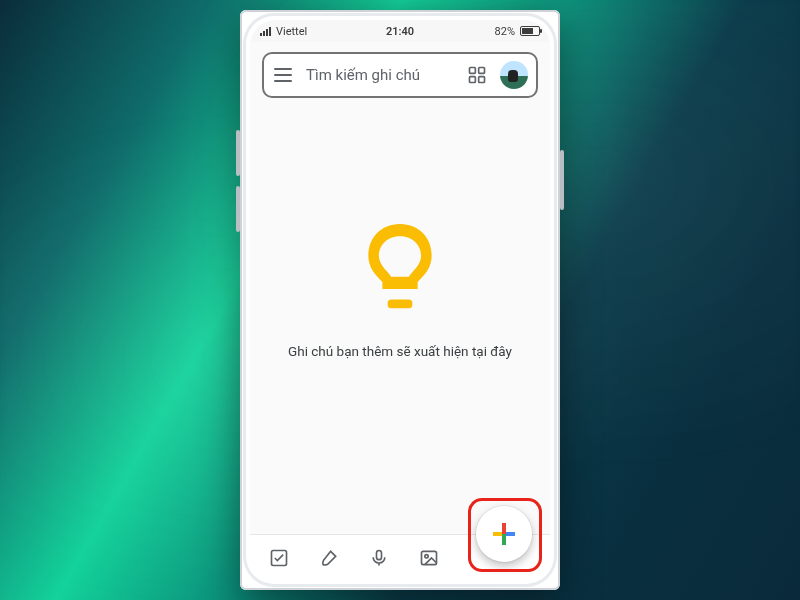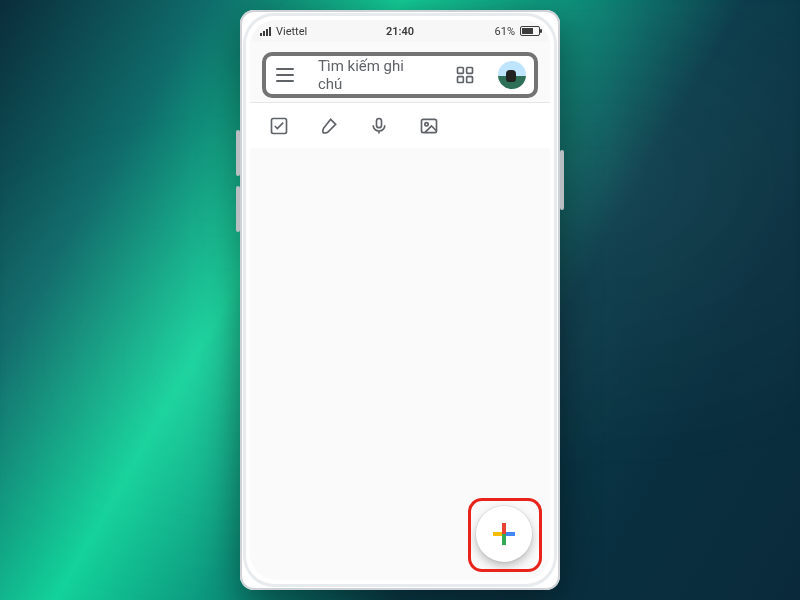--- a/index.html
+++ b/index.html
@@ -19,21 +19,21 @@
     background: radial-gradient(ellipse at 30% 60%, rgba(255,255,255,0.06), transparent 50%),
                 radial-gradient(ellipse at 75% 30%, rgba(255,255,255,0.05), transparent 50%);
     filter: blur(4px);
   }
 
   .phone {
     position: relative;
     width: 320px;
     height: 580px;
     background: #fff;
-    border-radius: 14px;
+    border-radius: 6px;
     box-shadow: 0 10px 40px rgba(0,0,0,0.45), inset 0 0 0 2px #cfd3d7;
     padding: 8px;
     z-index: 1;
   }
   .phone::after{ 
     content:"";
     position:absolute; inset:3px;
     border-radius:31px;
     box-shadow: inset 0 0 0 3px #e8ebee;
     pointer-events:none;
@@ -77,27 +77,27 @@
   .battery {
     width:20px; height:10px; border:1px solid #3c3c3c; border-radius:2px; position:relative;
   }
   .battery::after{ content:""; position:absolute; right:-3px; top:2px; width:2px; height:4px; background:#3c3c3c; border-radius:1px;}
   .battery .fill{ position:absolute; left:1px; top:1px; bottom:1px; width:60%; background:#3c3c3c; }
 
   
   .header-card {
     margin:10px 12px 4px;
     background:#fff;
-    border:4px solid #737373;
+    border:2px solid #737373;
     border-radius:10px;
     height:46px;
     display:flex;
     align-items:center;
     padding:0 8px;
-    gap:22px;
+    gap:12px;
     color:#5f6368;
   }
   .hamburger, .grid-btn { width:22px; height:22px; display:flex; align-items:center; justify-content:center; flex:0 0 auto; }
   .hamburger div{ width:18px; height:2px; background:#5f6368; border-radius:1px; position:relative;}
   .hamburger div::before,.hamburger div::after{content:"";position:absolute;left:0;width:18px;height:2px;background:#5f6368;border-radius:1px;}
   .hamburger div::before{top:-6px} .hamburger div::after{top:6px}
   .search-text { flex:1; font-size:15px; color:#5f6368; }
   .grid-btn svg { width:20px; height:20px; }
   .avatar {
     width:28px; height:28px; border-radius:50%;
@@ -180,21 +180,21 @@
         <span class="signal">
             <i></i>
             <i></i>
             <i></i>
             <i></i>
           </span>
         <span>Viettel</span>
       </div>
       <div class="sb-center">21:40</div>
       <div class="sb-right">
-        <span>61%</span>
+        <span>82%</span>
         <span class="battery">
             <span class="fill"></span>
           </span>
       </div>
     </div>
 
     <div class="header-card">
       <span class="hamburger">
           <div></div>
         </span>
@@ -203,20 +203,28 @@
         <svg viewBox="0 0 24 24" fill="none" stroke="#5f6368" stroke-width="2">
           <rect x="3" y="3" width="7" height="7" rx="1"></rect>
             <rect x="14" y="3" width="7" height="7" rx="1"></rect>
           <rect x="3" y="14" width="7" height="7" rx="1"></rect>
             <rect x="14" y="14" width="7" height="7" rx="1"></rect>
         </svg>
       </span>
       <span class="avatar"></span>
     </div>
 
+    <div class="content">
+      <svg class="bulb" viewBox="0 0 100 110">
+        <path d="M50 6 C28 6 14 22 14 42 C14 56 22 64 30 72 L30 80 L70 80 L70 72 C78 64 86 56 86 42 C86 22 72 6 50 6 Z
+                 M50 20 C66 20 74 32 74 42 C74 52 66 58 60 66 L40 66 C34 58 26 52 26 42 C26 32 34 20 50 20 Z" fill="#fbbc04"></path>
+        <rect x="36" y="92" width="28" height="10" rx="4" fill="#fbbc04"></rect>
+      </svg>
+      <div class="empty-text">Ghi chú bạn thêm sẽ xuất hiện tại đây</div>
+    </div>
 
     <div class="toolbar">
       <span class="tb-btn">
         <svg viewBox="0 0 24 24" fill="none" stroke="#5f6368" stroke-width="2">
             <rect x="3" y="3" width="18" height="18" rx="2"></rect>
             <path d="M7 12l3 3 7-7"></path>
           </svg>
       </span>
       <span class="tb-btn">
         <svg viewBox="0 0 24 24" fill="none" stroke="#5f6368" stroke-width="2">

